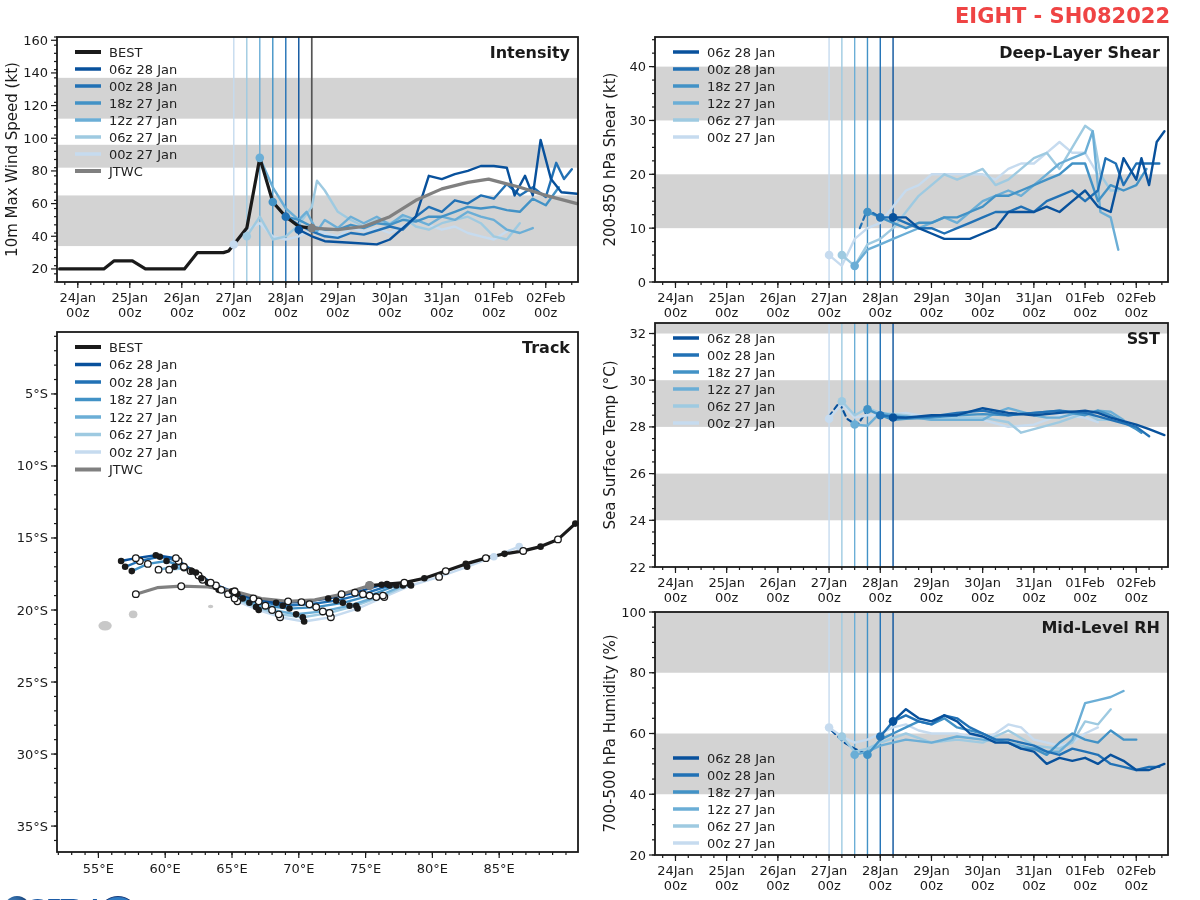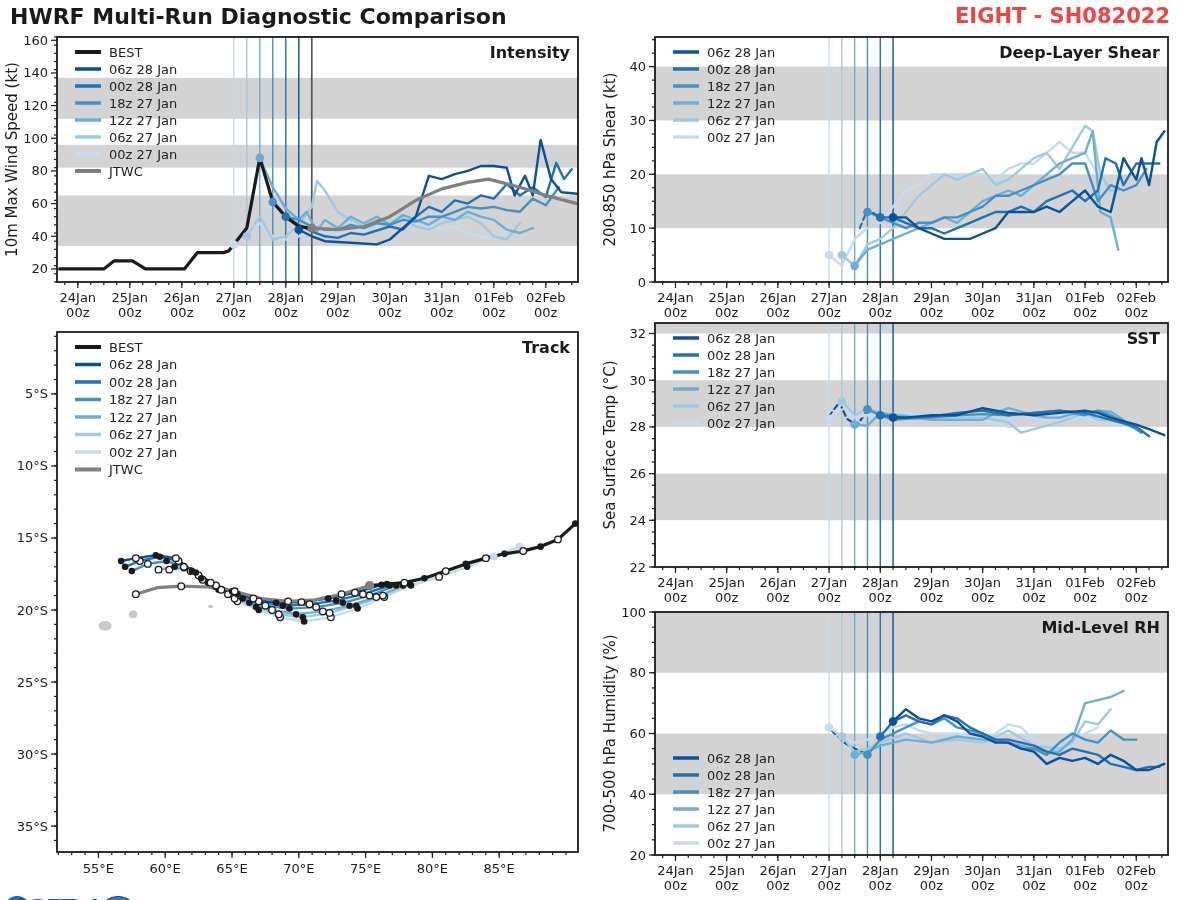--- a/index.html
+++ b/index.html
@@ -20,21 +20,20 @@
   .logo-mtn{position:absolute;left:0;bottom:0;width:0;height:0;
       border-left:20px solid transparent;border-right:20px solid transparent;
       border-bottom:18px solid #1a3c7a;}
   .logo-band{position:absolute;left:0;bottom:4px;width:100%;text-align:center;
       font-size:5px;color:#fff;font-weight:bold;letter-spacing:1px;}
 </style>
 </head>
 <body>
 
 <div class="page">
-  <div class="hdr-title">HWRF Multi-Run Diagnostic Comparison</div>
   <div class="hdr-storm">EIGHT - SH082022</div>
   <svg id="fig" width="1200" height="900">
       <g>
         <rect x="57" y="195.43333333333334" width="521" height="50.633333333333326" fill="#d3d3d3"></rect>
         <rect x="57" y="144.79999999999998" width="521" height="22.866666666666703" fill="#d3d3d3"></rect>
         <rect x="57" y="77.83333333333331" width="521" height="40.83333333333337" fill="#d3d3d3"></rect>
         <line x1="233.7864271457086" y1="37" x2="233.7864271457086" y2="282" stroke="#c6dbef" stroke-width="1.4"></line>
         <line x1="246.78542914171658" y1="37" x2="246.78542914171658" y2="282" stroke="#9ecae1" stroke-width="1.4"></line>
         <line x1="259.7844311377246" y1="37" x2="259.7844311377246" y2="282" stroke="#6baed6" stroke-width="1.4"></line>
         <line x1="272.78343313373256" y1="37" x2="272.78343313373256" y2="282" stroke="#4292c6" stroke-width="1.4"></line>

